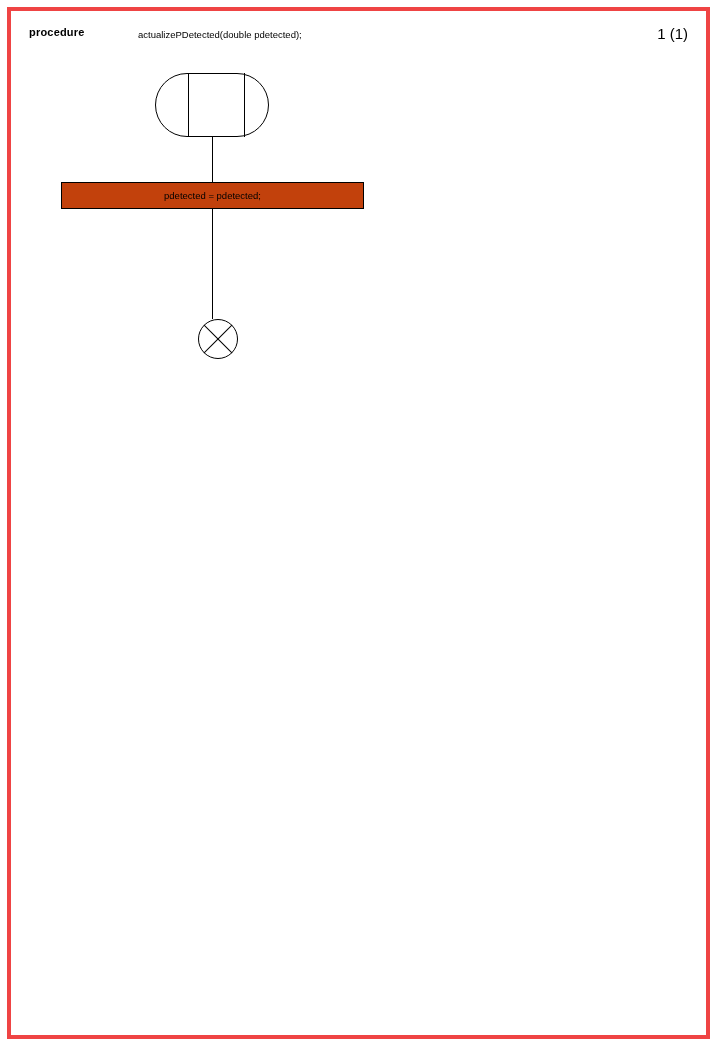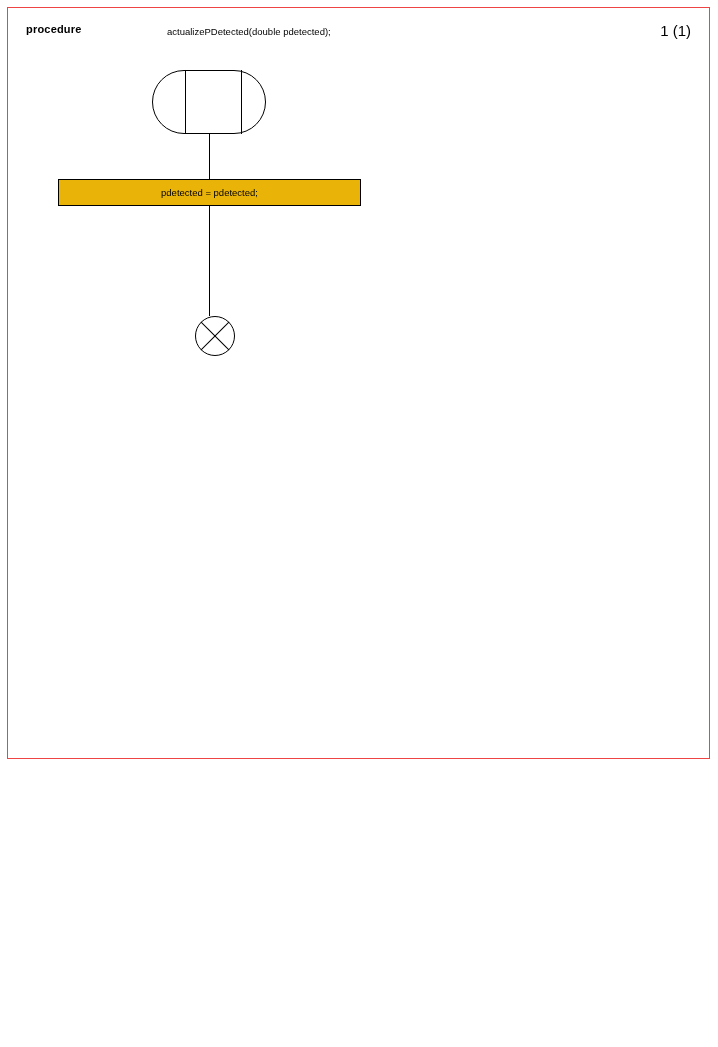--- a/index.html
+++ b/index.html
@@ -11,22 +11,22 @@
     width: 718px;
     height: 1047px;
     font-family: "Liberation Sans", sans-serif;
     overflow: hidden;
   }
   .page {
     position: absolute;
     left: 7px;
     top: 7px;
     width: 703px;
-    height: 752px;
-    border: 1px solid #ef4444;
+    height: 1032px;
+    border: 4px solid #ef4444;
     box-sizing: border-box;
     background: #ffffff;
   }
   .header {
     position: absolute;
     left: 0;
     top: 0;
     width: 100%;
     height: 40px;
   }
@@ -39,21 +39,20 @@
     color: #000000;
     letter-spacing: 0.2px;
   }
   .signature {
     position: absolute;
     left: 127px;
     top: 18px;
     font-size: 9.5px;
     color: #000000;
     white-space: nowrap;
-    margin-left: 32px;
   }
   .page-number {
     position: absolute;
     right: 18px;
     top: 14px;
     font-size: 15px;
     color: #000000;
   }
 
   
@@ -96,21 +95,21 @@
 
   
   .task-symbol {
     position: absolute;
     left: 50px;
     top: 171px;
     width: 303px;
     height: 27px;
     box-sizing: border-box;
     border: 1px solid #000000;
-    background: #eab308;
+    background: #c2410c;
     display: flex;
     align-items: center;
     justify-content: center;
   }
   .task-symbol .task-text {
     font-size: 9.5px;
     color: #000000;
     white-space: nowrap;
   }
 

